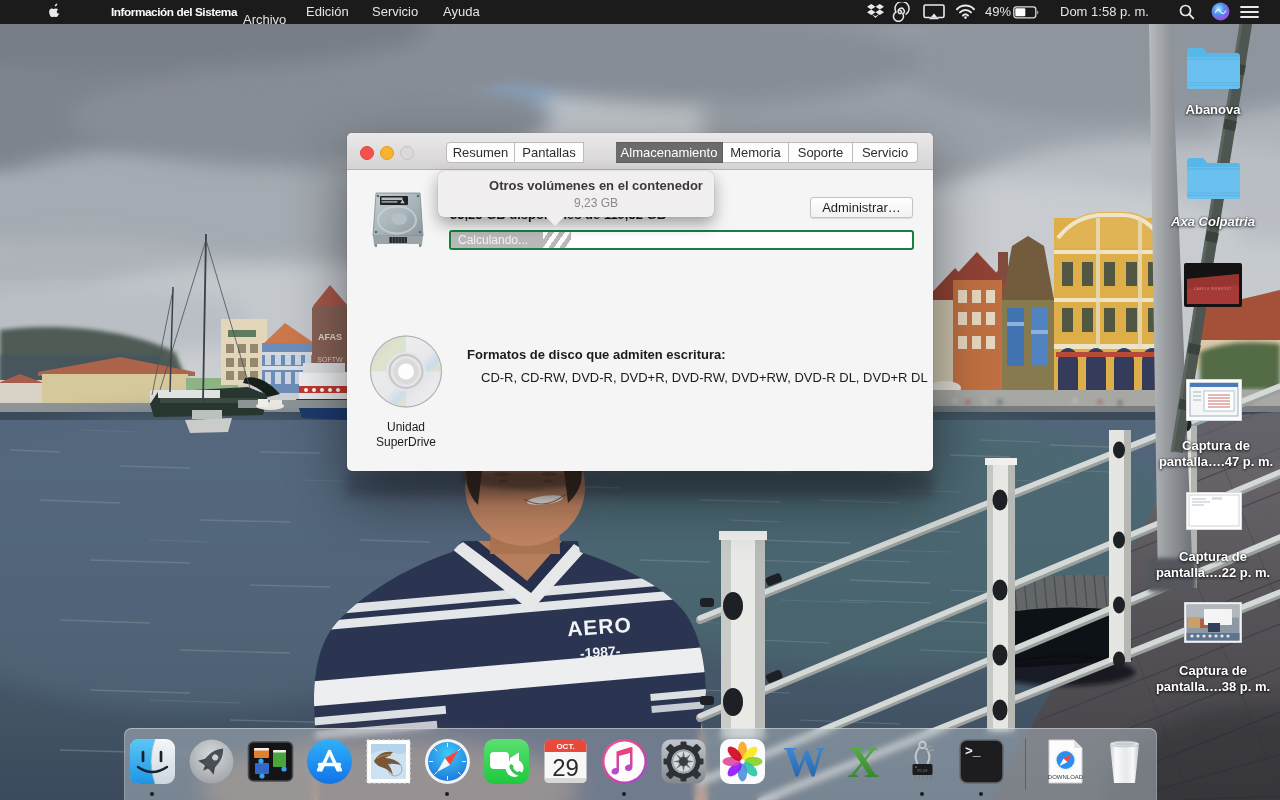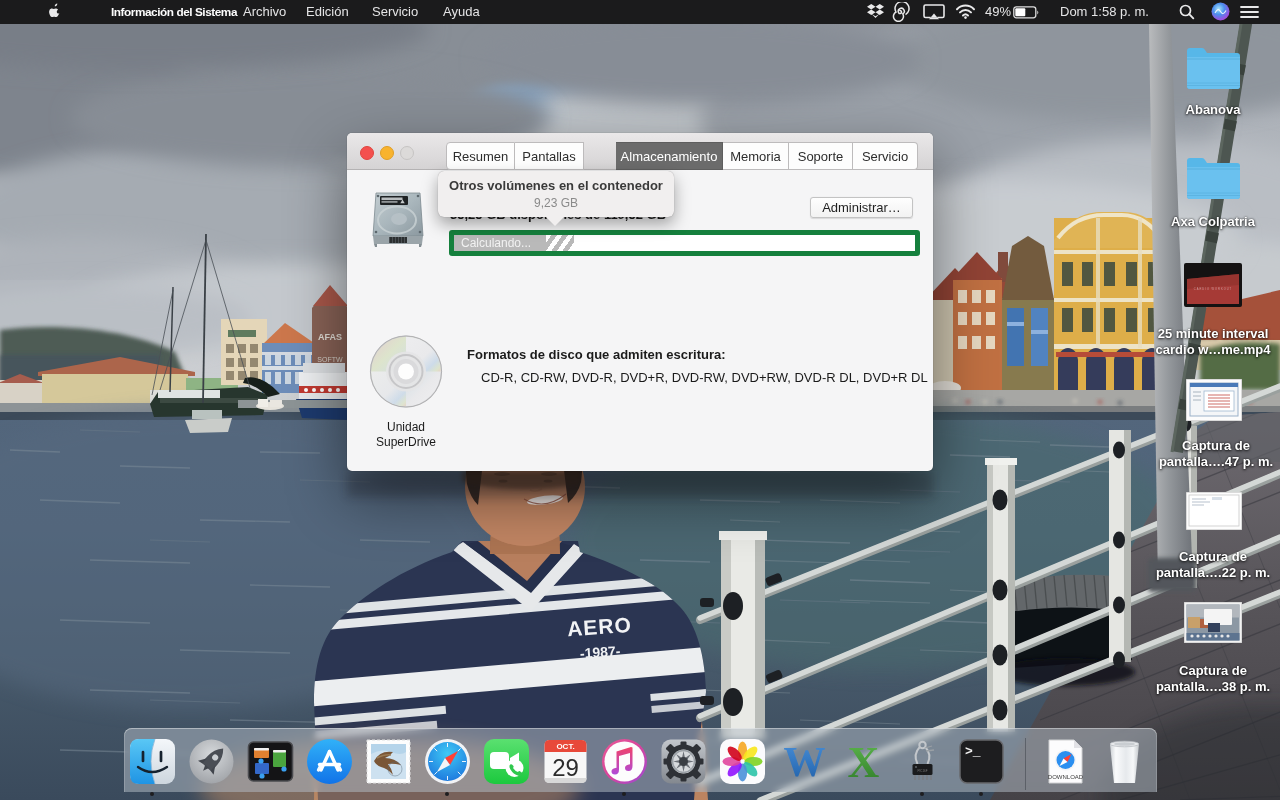--- a/index.html
+++ b/index.html
@@ -12,29 +12,29 @@
   #menubar .mi{position:absolute;top:4px;white-space:nowrap;}
   #menubar svg{position:absolute;}
   
   #win{position:absolute;left:347px;top:133px;width:586px;height:338px;border-radius:5px;
     background:#f5f5f6;box-shadow:0 25px 60px rgba(0,0,0,.48),0 0 1px rgba(0,0,0,.5);z-index:10;}
   #titlebar{position:absolute;left:0;top:0;width:100%;height:37px;border-radius:5px 5px 0 0;
     background:linear-gradient(#eae8e9,#d5d3d4);border-bottom:1px solid #b4b2b3;box-sizing:border-box;}
   .tl{position:absolute;top:12.5px;width:12px;height:12px;border-radius:50%;}
   #tabs{position:absolute;left:99px;top:9px;height:21px;display:flex;font-size:13px;color:#2d2d2d;}
   .tab{background:#fdfdfd;border:1px solid #bdbbbc;border-left:none;box-sizing:border-box;
-    display:flex;align-items:center;justify-content:center;height:28px;}
+    display:flex;align-items:center;justify-content:center;height:21px;}
   .tab.first{border-left:1px solid #bdbbbc;border-radius:4px 0 0 4px;}
   .tab.last{border-radius:0 4px 4px 0;}
   .tab.sel{background:#6b6b6b;color:#fff;border-color:#5e5e5e;}
   
   .dlabel{position:absolute;width:130px;text-align:center;color:#fff;font-size:13px;font-weight:600;
     text-shadow:0 1px 3px rgba(0,0,0,.85),0 0 2px rgba(0,0,0,.6);z-index:5;line-height:16px;}
   
-  #dock{position:absolute;left:124px;top:728px;width:1033px;height:64px;z-index:20;
+  #dock{position:absolute;left:124px;top:728px;width:1033px;height:72px;z-index:20;
     background:rgba(178,188,198,.52);backdrop-filter:blur(3px);border-radius:8px 8px 0 0;
     box-shadow:inset 0 1px 0 rgba(255,255,255,.4),inset 1px 0 0 rgba(255,255,255,.18),inset -1px 0 0 rgba(255,255,255,.18);}
   .dicon{position:absolute;top:10px;width:47px;height:47px;}
   .ddot{position:absolute;top:64px;width:4px;height:4px;border-radius:50%;background:#1d1d1f;}
 </style>
 </head>
 <body>
 <div id="stage">
   <svg id="bg" width="1280" height="800" viewBox="0 0 1280 800" style="position:absolute;left:0;top:0;z-index:0;">
     <defs>
@@ -419,21 +419,21 @@
           <line x1="1186" y1="400" x2="1184" y2="410"></line>
       </g>
     </g>
   </svg>
 
   <div id="menubar">
     <svg width="15" height="17" viewBox="0 0 15 17" style="left:48px;top:3px;">
       <path fill="#e9e9ea" d="M10.4,1.1c0.1,0.9-0.3,1.8-0.8,2.4C9,4.2,8.1,4.7,7.2,4.6C7.1,3.7,7.5,2.9,8,2.3C8.6,1.6,9.6,1.1,10.4,1.1z M12.9,13.1c-0.5,1.1-1.1,2.2-2,3.2c-0.6,0.7-1.3,1.4-2.2,1.4c-0.9,0-1.2-0.5-2.3-0.5c-1.1,0-1.4,0.5-2.3,0.5c-0.9,0-1.6-0.7-2.2-1.4C0.7,14.5-0.4,11.3,0.9,9.1c0.6-1.1,1.7-1.8,2.9-1.8c0.9,0,1.7,0.6,2.3,0.6c0.5,0,1.5-0.7,2.6-0.6c0.4,0,1.7,0.2,2.5,1.3c-0.1,0-1.5,0.9-1.5,2.6C9.7,13.2,11.5,13.9,12.9,13.1z" transform="scale(0.82) translate(1,-0.5)"></path>
     </svg>
     <span class="mi" style="left:111px;font-weight:bold;color:#fdfdfd;font-size:11.8px;letter-spacing:-0.45px;top:5px;">Información del Sistema</span>
-    <span class="mi" style="left:243px;">Archivo</span>
+    <span class="mi" style="left:243px;margin-top:8px;">Archivo</span>
     <span class="mi" style="left:306px;">Edición</span>
     <span class="mi" style="left:372px;">Servicio</span>
     <span class="mi" style="left:443px;">Ayuda</span>
     <svg width="19" height="18" viewBox="0 0 20 19" style="left:866px;top:3px;">
         <g fill="#e9e9ea">
           <path d="M5.5,1 L10,3.9 L5.5,6.8 L1,3.9 Z"></path>
           <path d="M14.5,1 L19,3.9 L14.5,6.8 L10,3.9 Z"></path>
           <path d="M5.5,6.8 L10,9.7 L5.5,12.6 L1,9.7 Z"></path>
           <path d="M14.5,6.8 L19,9.7 L14.5,12.6 L10,9.7 Z"></path>
           <path d="M5.7,13.5 L10,16.2 L14.3,13.5 L10,18 Z" transform="translate(0,-2.2)"></path>
@@ -530,29 +530,29 @@
       <ellipse cx="28" cy="30" rx="19" ry="13.5" fill="none" stroke="#c9d2d5" stroke-width="2" opacity=".8"></ellipse>
       <ellipse cx="30" cy="29" rx="8" ry="6" fill="#b7c1c6" opacity=".9"></ellipse>
       <circle cx="9" cy="6" r="1.3" fill="#5d686e"></circle>
         <circle cx="49" cy="6" r="1.3" fill="#5d686e"></circle>
         <circle cx="7" cy="42" r="1.3" fill="#5d686e"></circle>
         <circle cx="51" cy="42" r="1.3" fill="#5d686e"></circle>
     </svg>
 
     <div class="abs" style="left:103px;top:74px;font-size:13px;font-weight:bold;color:#1b1b1b;z-index:1;">35,25 GB disponibles de 119,52 GB</div>
 
-    <div class="abs" style="left:102px;top:97px;width:461px;height:16px;border:5px solid #15803d;border-radius:3px;background:#fff;z-index:1;overflow:hidden;">
+    <div class="abs" style="left:102px;top:97px;width:461px;height:16px;border:2px solid #15803d;border-radius:3px;background:#fff;z-index:1;overflow:hidden;">
       <div class="abs" style="left:0;top:0;width:92px;height:16px;background:#b9b9b9;"></div>
       <div class="abs" style="left:92px;top:0;width:28px;height:16px;background:repeating-linear-gradient(125deg,#ffffff 0 4.5px,#b9b9b9 4.5px 9px);"></div>
       <div class="abs" style="left:7px;top:1px;font-size:12px;color:#f2f2f2;">Calculando...</div>
     </div>
 
     <div class="abs" style="left:463px;top:64px;width:101px;height:19px;background:linear-gradient(#fefefe,#f2f2f2);border:1px solid #c3c3c3;border-radius:3px;box-shadow:0 0.5px 1px rgba(0,0,0,.12);font-size:13px;color:#1f1f1f;text-align:center;line-height:19px;z-index:1;">Administrar…</div>
 
-    <div class="abs" style="left:91px;top:38px;width:236px;height:46px;background:#f1efef;border-radius:6px;box-shadow:0 7px 16px rgba(0,0,0,.35),0 0 1px rgba(0,0,0,.35);z-index:3;text-align:center;">
+    <div class="abs" style="left:91px;top:38px;width:236px;height:46px;background:#f1efef;border-radius:6px;box-shadow:0 7px 16px rgba(0,0,0,.35),0 0 1px rgba(0,0,0,.35);z-index:3;text-align:center;padding-left:40px;">
       <div style="margin-top:7px;font-size:13px;font-weight:bold;color:#3a3a3a;">Otros volúmenes en el contenedor</div>
       <div style="margin-top:3px;font-size:12px;color:#8a8a8a;">9,23 GB</div>
       <div class="abs" style="left:108px;top:46px;width:0;height:0;border-left:9px solid transparent;border-right:9px solid transparent;border-top:9px solid #f1efef;"></div>
     </div>
 
     <div class="abs" style="left:120px;top:214px;font-size:13px;font-weight:bold;color:#1b1b1b;">Formatos de disco que admiten escritura:</div>
     <div class="abs" style="left:120px;top:237px;font-size:13px;color:#1b1b1b;margin-left:14px;">CD-R, CD-RW, DVD-R, DVD+R, DVD-RW, DVD+RW, DVD-R DL, DVD+R DL</div>
 
     <svg class="abs" style="left:21px;top:202px;" width="76" height="76" viewBox="0 0 76 76">
       <defs>
@@ -589,28 +589,27 @@
     <path d="M2,14 L55,14" stroke="#58b0dd" stroke-width="1"></path>
     <path d="M2,38 L55,38 M2,40.5 L55,40.5" stroke="#5cb4e2" stroke-width="1"></path>
   </svg>
   <div class="dlabel" style="left:1148px;top:102px;">Abanova</div>
   <svg class="abs" style="left:1185px;top:155px;z-index:5;" width="57" height="46" viewBox="0 0 57 46">
     <path d="M2,6 Q2,3 5,3 L17,3 Q19,3 20,5 L22,8 L52,8 Q55,8 55,11 L55,41 Q55,44 52,44 L5,44 Q2,44 2,41 Z" fill="#57b7e8"></path>
     <path d="M2,12 L55,12 L55,41 Q55,44 52,44 L5,44 Q2,44 2,41 Z" fill="#6ac1ef"></path>
     <path d="M2,14 L55,14" stroke="#58b0dd" stroke-width="1"></path>
     <path d="M2,38 L55,38 M2,40.5 L55,40.5" stroke="#5cb4e2" stroke-width="1"></path>
   </svg>
-  <div class="dlabel" style="left:1148px;top:214px;">Axa Colpatria</div>
+  <div class="dlabel" style="left:1148px;top:214px;font-style:italic;">Axa Colpatria</div>
   <svg class="abs" style="left:1184px;top:263px;z-index:5;" width="58" height="44" viewBox="0 0 58 44">
     <rect x="0" y="0" width="58" height="44" rx="2" fill="#141212"></rect>
     <path d="M3,16 L55,11 L55,41 L3,41 Z" fill="#a63a36"></path>
     <path d="M3,16 L55,11 L55,22 L3,26 Z" fill="#8e302c" opacity=".6"></path>
     <text x="29" y="27" font-size="2.6" fill="#d8b8b8" text-anchor="middle" letter-spacing="1" opacity=".8">CARDIO WORKOUT</text>
   </svg>
-  <div class="dlabel" style="left:1148px;top:326px;">25 minute interval<br>cardio w…me.mp4</div>
   <svg class="abs" style="left:1186px;top:379px;z-index:5;" width="56" height="42" viewBox="0 0 56 42">
     <rect x="0" y="0" width="56" height="42" fill="#fcfcfc" stroke="#b9b9b9" stroke-width="1"></rect>
     <rect x="4" y="4" width="48" height="33" fill="#f4f6f8" stroke="#9ab0c8" stroke-width="1"></rect>
     <rect x="4" y="4" width="48" height="4" fill="#4a7ab8"></rect>
     <rect x="18" y="12" width="30" height="20" fill="#ffffff" stroke="#a0b8d0" stroke-width=".8"></rect>
     <g stroke="#c04840" stroke-width=".8">
         <line x1="22" y1="16" x2="44" y2="16"></line>
         <line x1="22" y1="19" x2="44" y2="19"></line>
         <line x1="22" y1="22" x2="44" y2="22"></line>
         <line x1="22" y1="25" x2="44" y2="25"></line>

